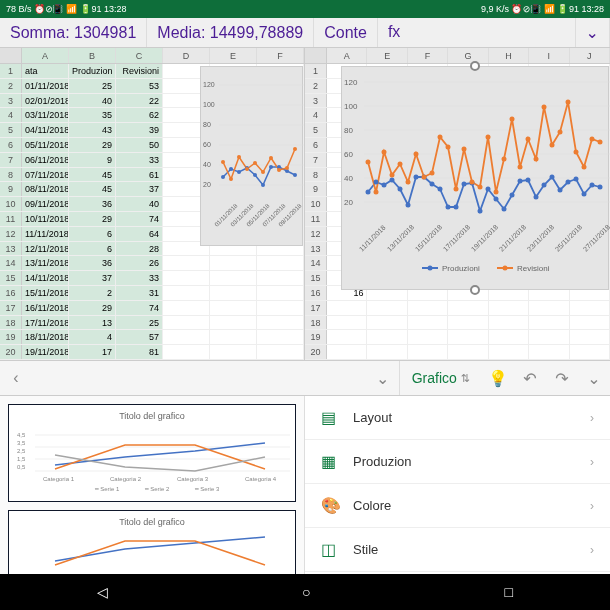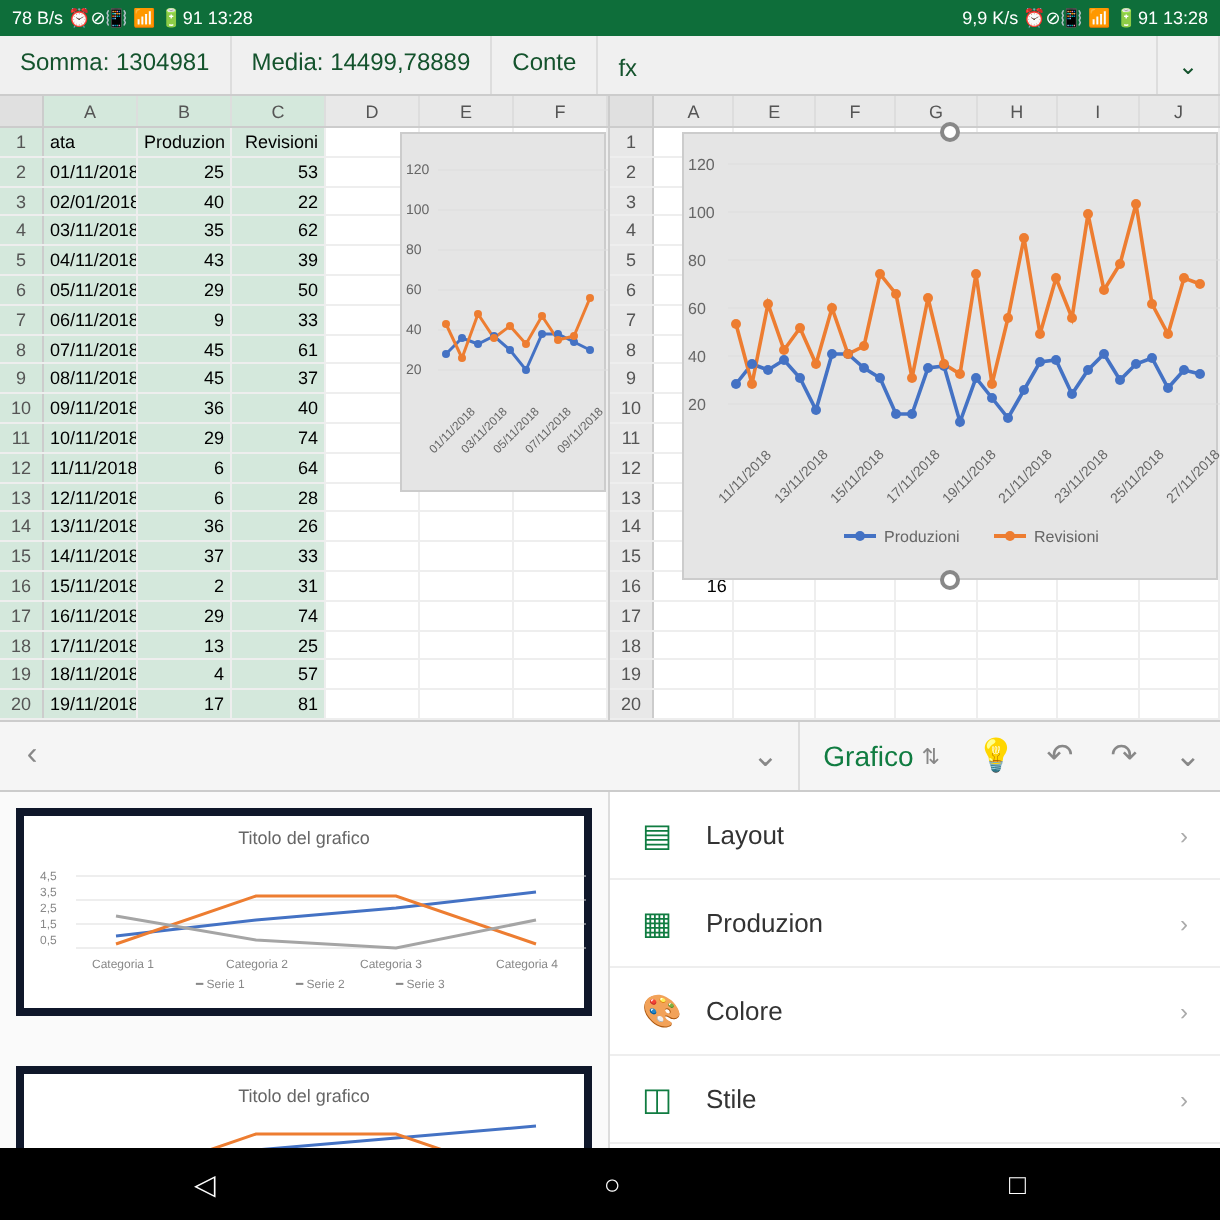--- a/index.html
+++ b/index.html
@@ -1,42 +1,42 @@
 <!DOCTYPE html>
 <html><head>
 <meta charset="utf-8">
 <style>
 *{margin:0;padding:0;box-sizing:border-box;font-family:-apple-system,sans-serif}
 body{width:610px;height:610px;background:#fff;overflow:hidden;font-size:11px}
 .status{display:flex;height:18px;background:#0e6e3a;color:#fff;font-size:9px}
 .status>div{flex:1;display:flex;align-items:center;padding:0 6px}
 .status>div:last-child{justify-content:flex-end}
 .stats{display:flex;height:30px;background:#f0f0f0;border-bottom:1px solid #ccc}
-.stats>div{padding:6px 10px;color:#14532d;font-size:12px;border-right:1px solid #ddd}
+.stats>div{padding:6px 10px;color:#4c1d95;font-size:16px;border-right:1px solid #ddd}
 .fx{flex:1;display:flex;align-items:flex-end;padding:0 8px;color:#888;}
 .drop{color:#888;padding:0 6px;display:flex;align-items:center}
 .sheets{display:flex;height:312px;background:#fff}
 .sheet{position:relative;overflow:hidden}
 .sheet.left{width:305px;border-right:1px solid #ccc}
 .sheet.right{flex:1}
 .colhdr{display:flex;height:16px;background:#e8e8e8;border-bottom:1px solid #ccc}
 .corner{width:22px;background:#e0e0e0;border-right:1px solid #ccc}
 .ch{flex:1;text-align:center;font-size:9px;color:#555;border-right:1px solid #ddd;line-height:16px}
 .rows{height:296px;overflow:hidden}
 .row{display:flex;height:14.8px;border-bottom:1px solid #eee}
 .rh{width:22px;background:#e8e8e8;text-align:center;font-size:9px;color:#555;border-right:1px solid #ccc;line-height:14.8px}
 .cell{flex:1;font-size:9px;padding:0 3px;border-right:1px solid #eee;line-height:14.8px;overflow:hidden;white-space:nowrap}
 .sel{background:#d4e8dc}
 .chart{position:absolute;background:#e5e5e5;border:1px solid #ccc}
 .toolbar{display:flex;height:36px;background:#f5f5f5;border-top:1px solid #ccc;border-bottom:1px solid #ccc;align-items:center}
 .tbbtn{padding:0 12px;color:#107c41;font-size:14px;height:100%;display:flex;align-items:center;gap:4px}
 .tbicon{width:32px;text-align:center;color:#888;font-size:16px}
 .panels{display:flex;height:178px}
 .preview{width:305px;background:#fafafa;border-right:1px solid #ddd;padding:8px;overflow:hidden}
-.pchart{background:#fff;border:4px solid #0f172a;margin-bottom:25px;padding:6px}
+.pchart{background:#fff;border:1px solid #0f172a;margin-bottom:8px;padding:6px}
 .pttl{text-align:center;font-size:9px;color:#666;margin-bottom:4px}
 .opts{flex:1;background:#fff}
 .opt{display:flex;align-items:center;height:44px;padding:0 16px;border-bottom:1px solid #eee;gap:12px}
 .oicon{width:20px;color:#107c41;font-size:16px}
 .olbl{flex:1;font-size:13px;color:#333}
 .oarr{color:#aaa;font-size:12px}
 .nav{display:flex;height:36px;background:#000;align-items:center;justify-content:space-around}
 .nav>div{color:#fff;font-size:14px}
 svg{display:block}
 .handle{position:absolute;width:10px;height:10px;border:2px solid #888;border-radius:50%;background:#fff}

